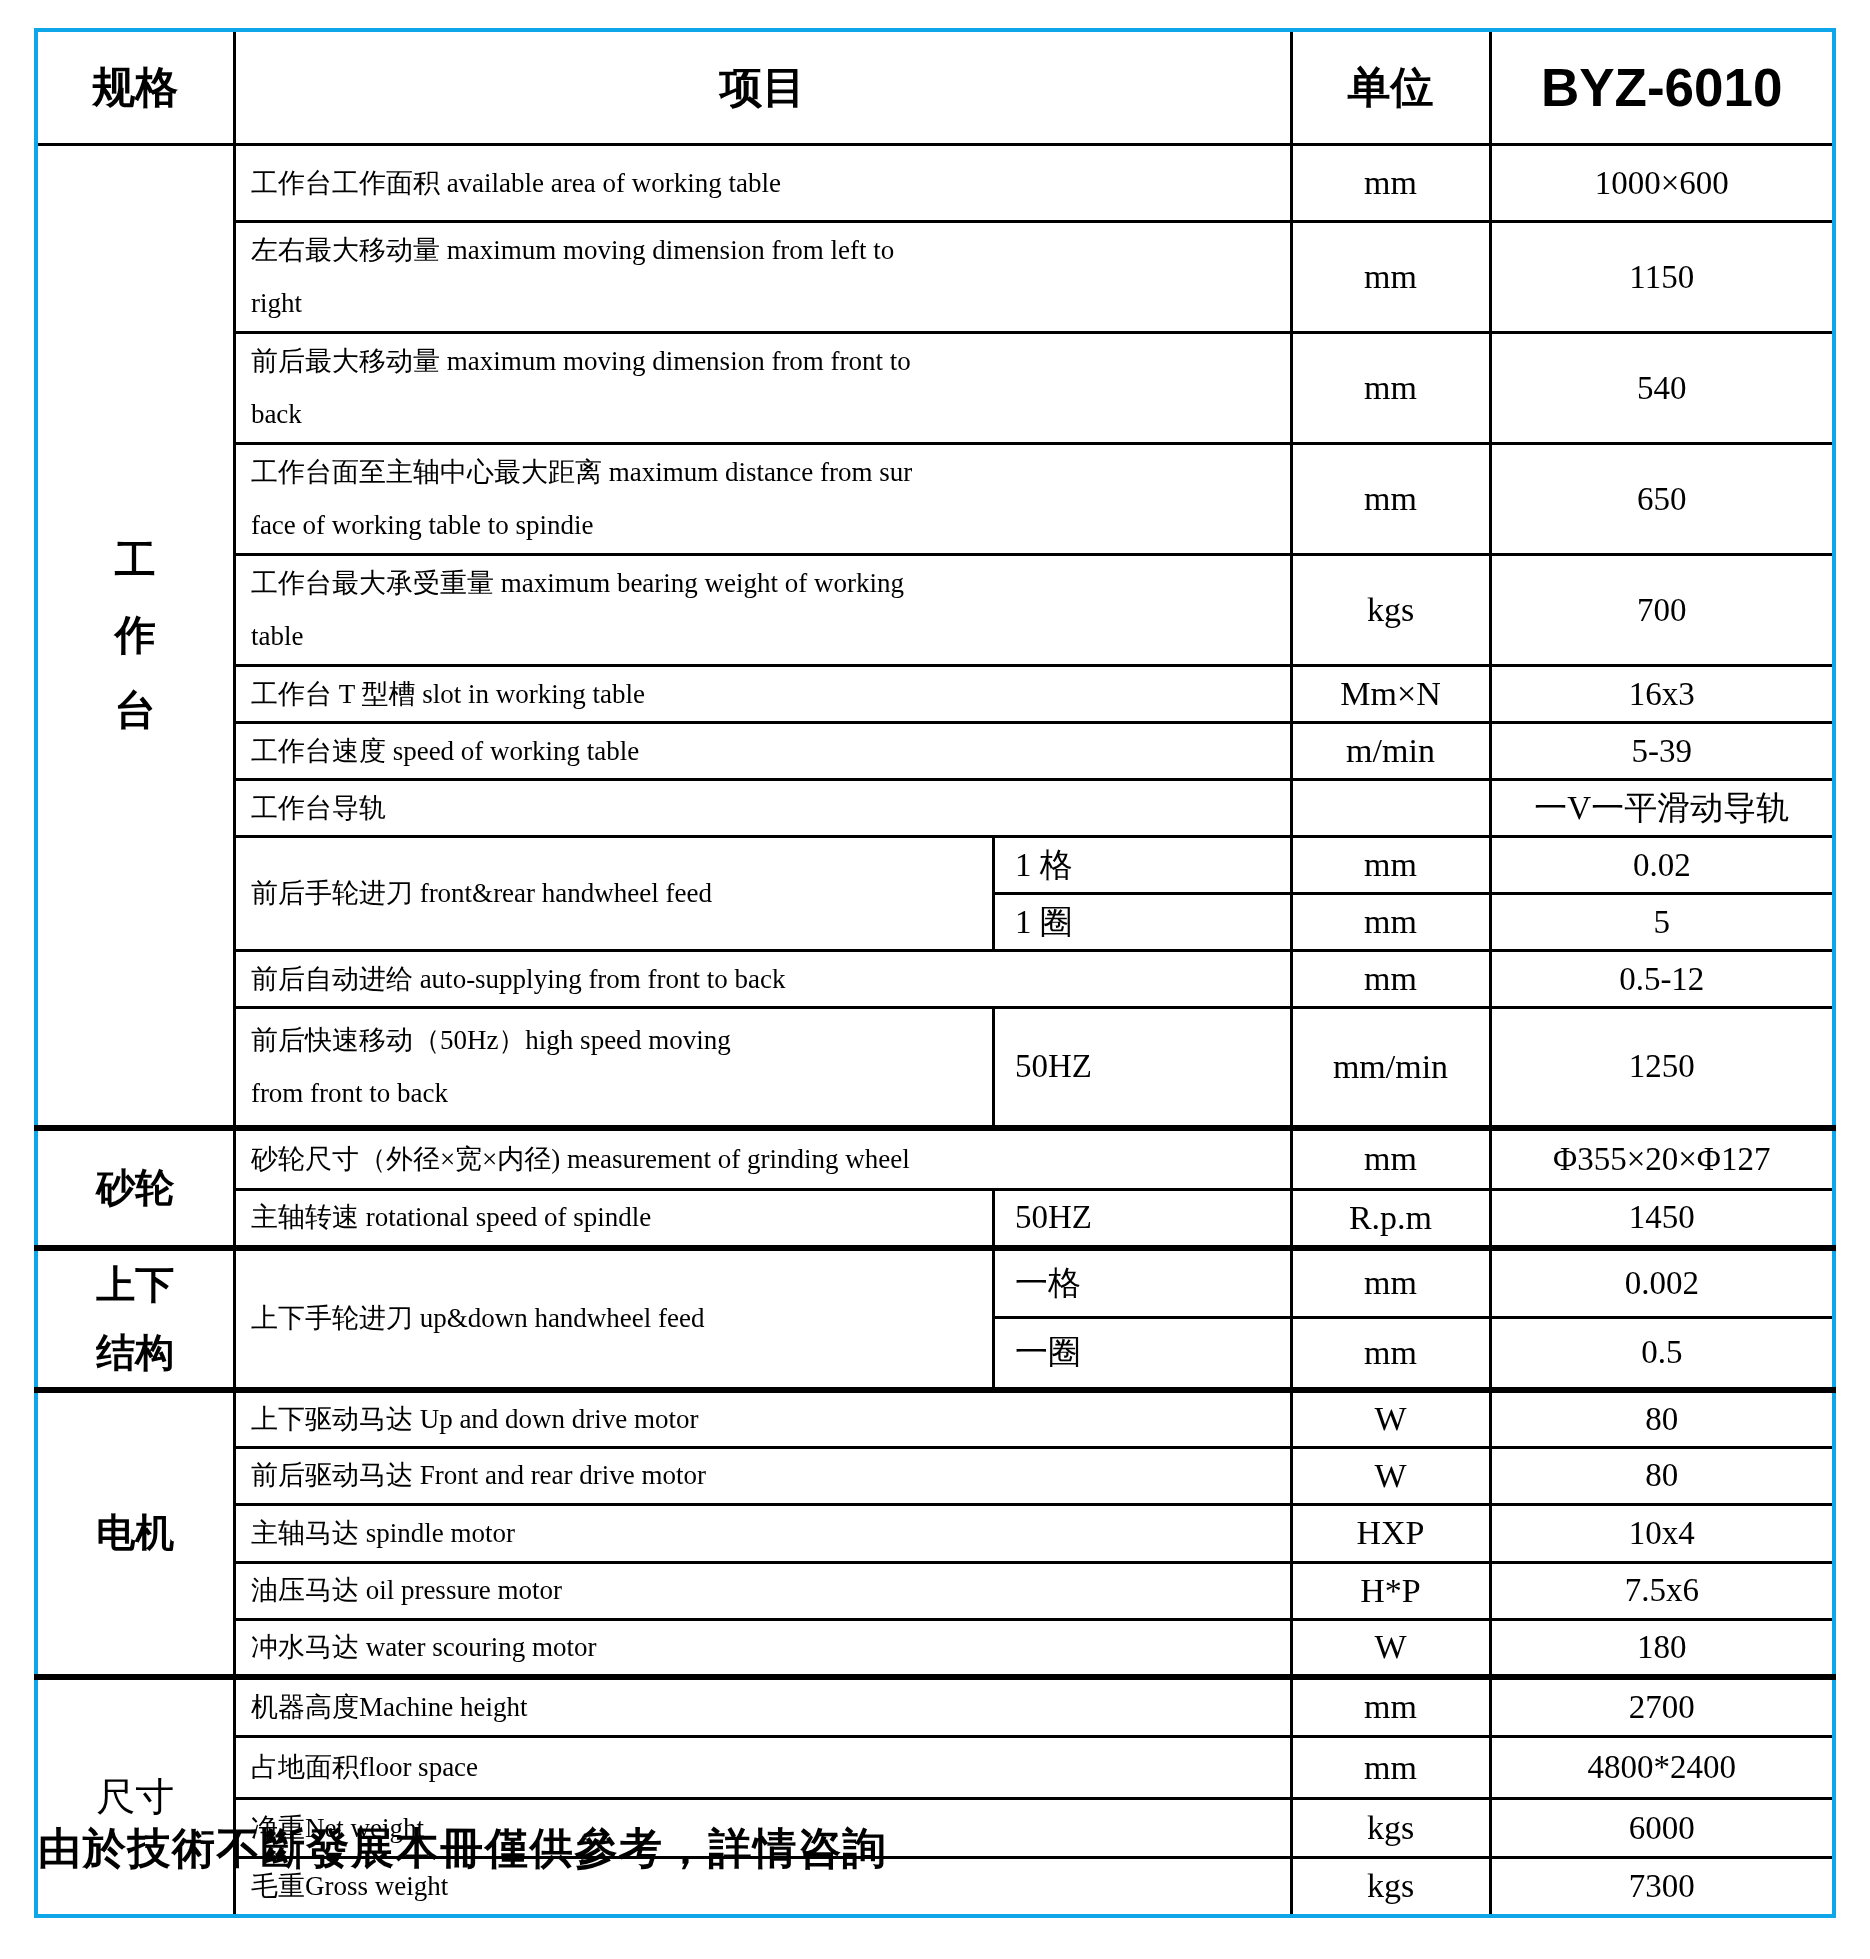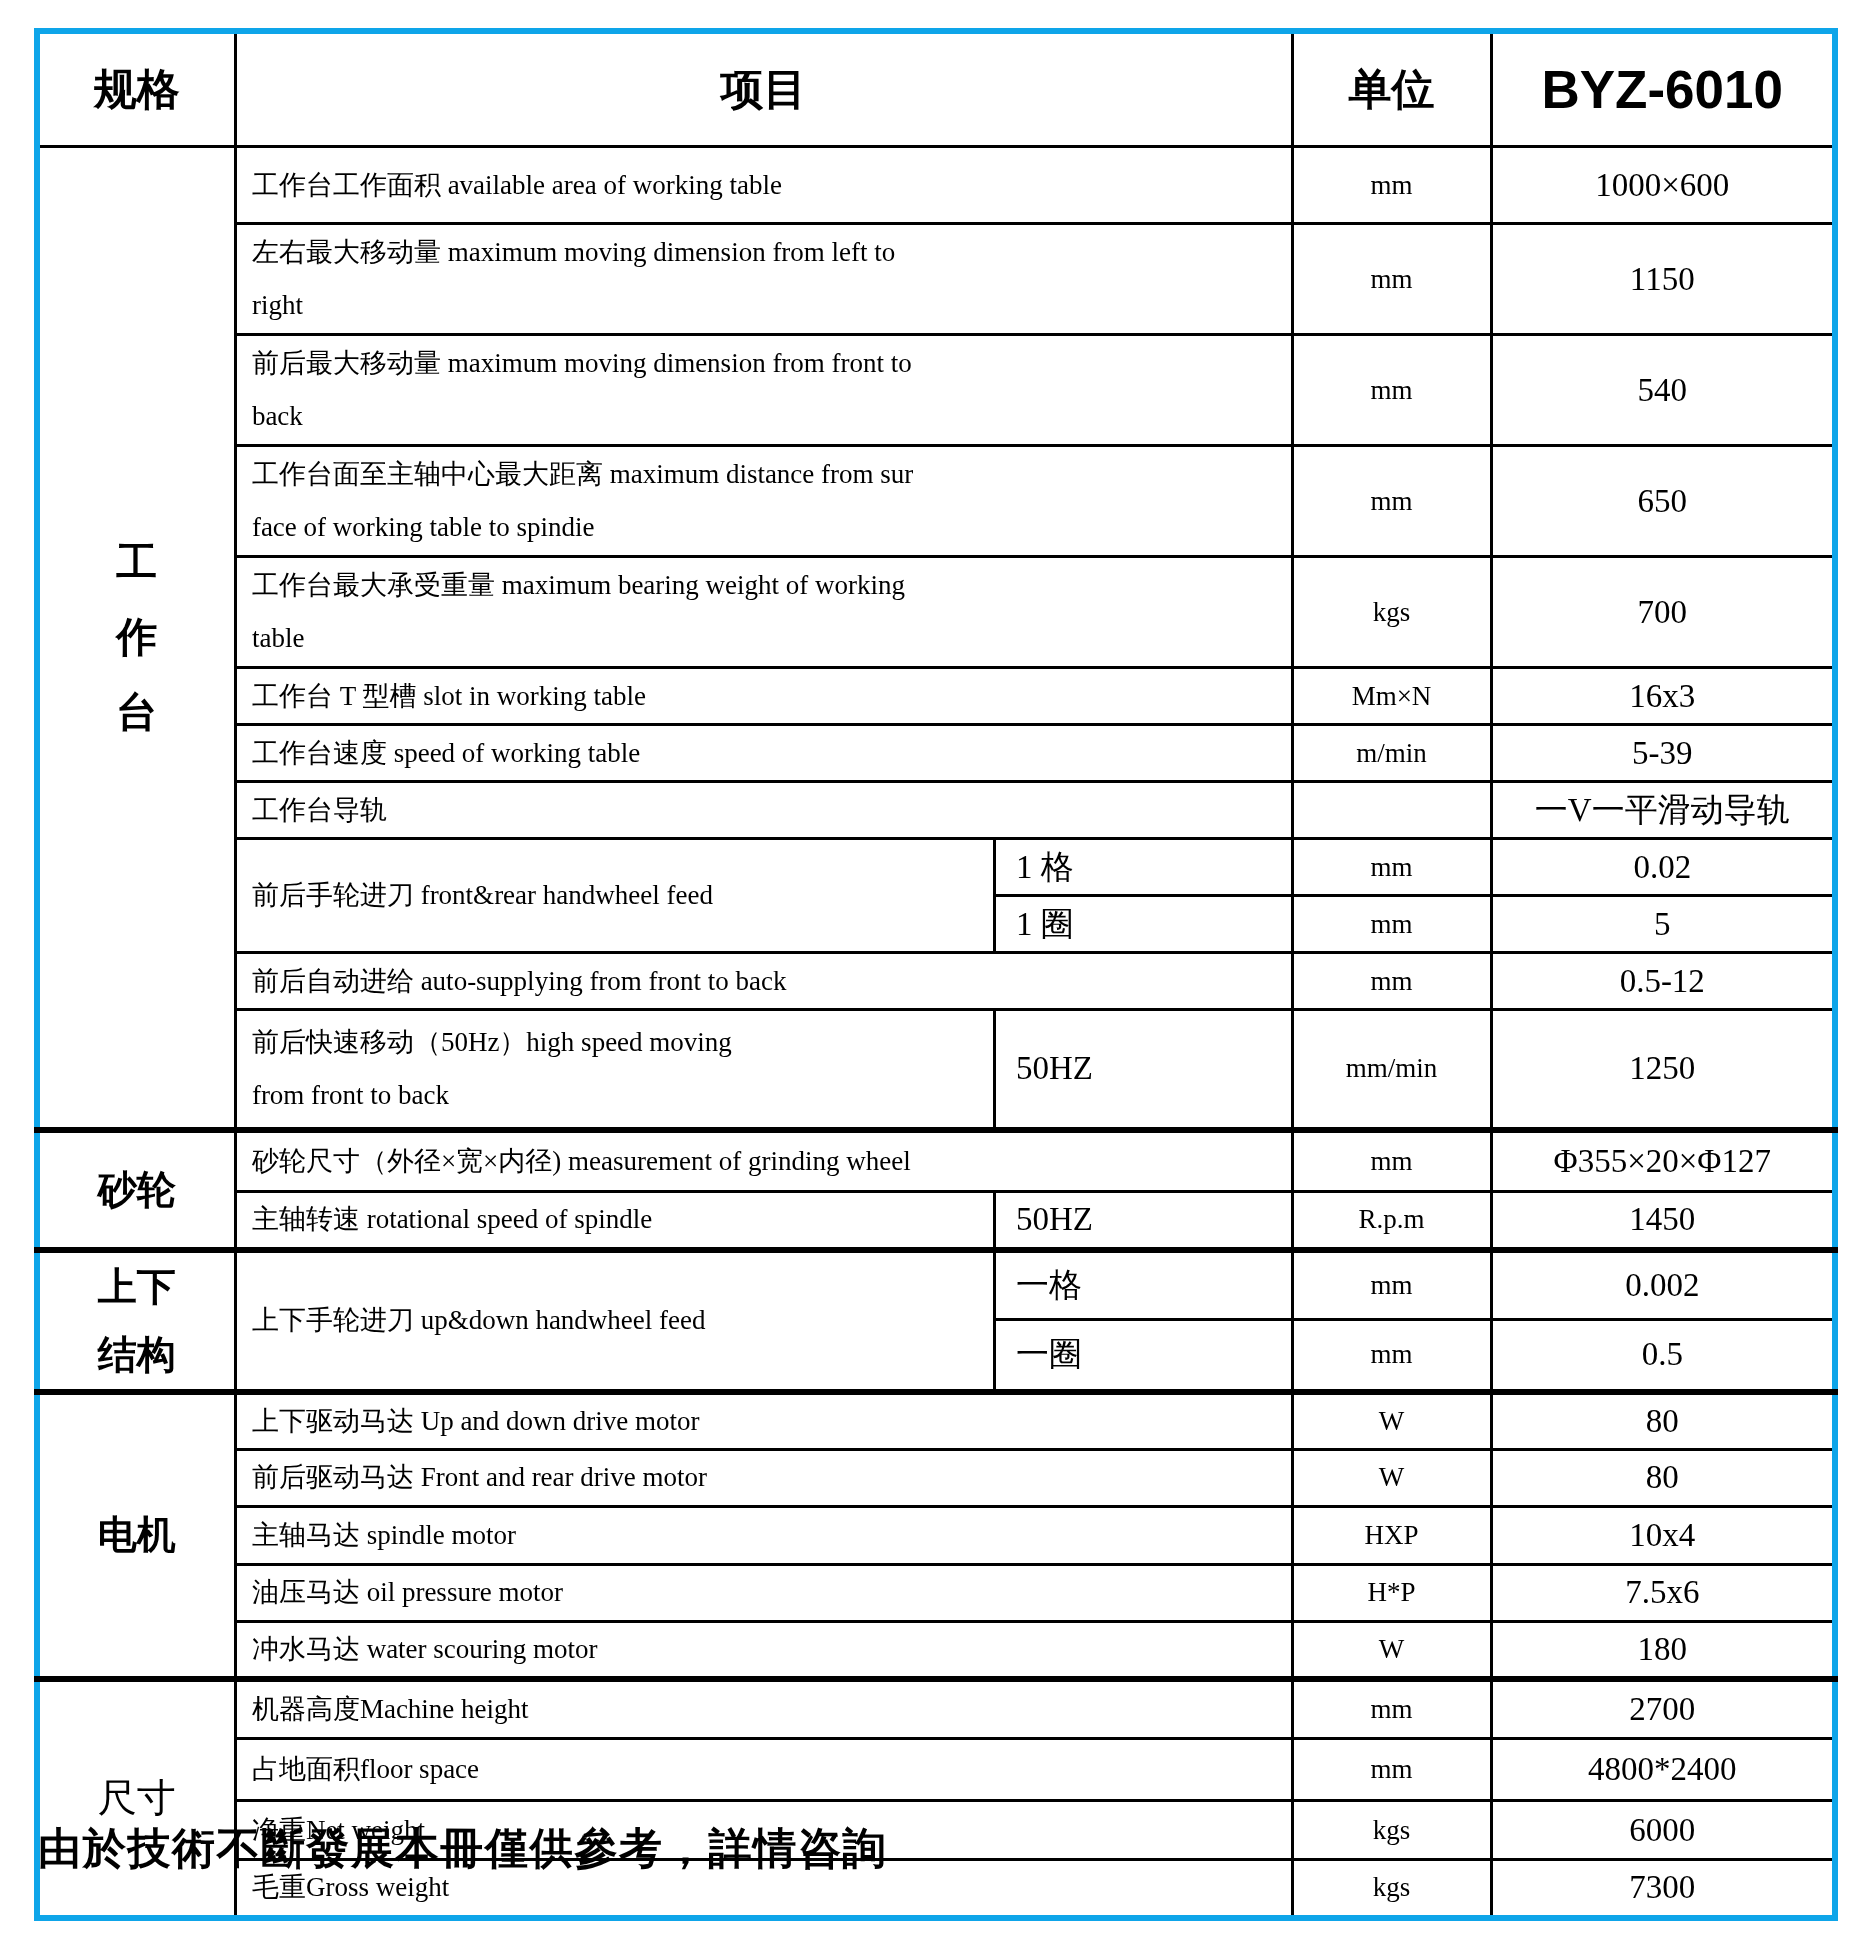--- a/index.html
+++ b/index.html
@@ -1,31 +1,31 @@
 <!DOCTYPE html>
 <html style="font-size:13.7px"><head>
 <meta charset="utf-8">
 <style>
   html,body{margin:0;padding:0;background:#ffffff;}
   body{width:1871px;height:1960px;position:relative;color:#000;
        font-family:"Liberation Serif","DejaVu Serif",serif;}
   .spec-table{position:absolute;left:34px;top:28px;width:1802px;
       border-collapse:collapse;table-layout:fixed;
-      border:6px solid #0ea5e9;}
+      border:4px solid #0ea5e9;}
   .spec-table td,.spec-table th{border:3.4px solid #000;padding:0;overflow:hidden;}
   thead th{height:111px;font-size:43px;font-weight:bold;text-align:center;
       font-family:"Liberation Sans","DejaVu Sans",sans-serif;}
   th.model{font-size:53px;letter-spacing:0px;}
   thead th{border-bottom:6px solid #000;}
   tr.gsep>td{border-top:6px solid #000;}
 
   td.item{font-size:27px;text-align:left;padding:0 17px 0 15.4px;
       line-height:53px;white-space:pre-line;}
   td.sub{font-size:33px;text-align:left;padding-left:20.5px;line-height:51px;margin-top:31px;}
-  td.unit{font-size:27px;text-align:center;margin-left:16px;}
+  td.unit{font-size:34px;text-align:center;margin-left:16px;}
   td.val{font-size:33px;text-align:center;}
   td.grp{text-align:center;vertical-align:middle;white-space:pre-line;}
   td.grp.heiti{font-family:"Liberation Sans","DejaVu Sans",sans-serif;
       font-weight:bold;font-size:41px;line-height:75px;}
   td.grp.songbold{font-weight:bold;font-size:39px;line-height:68px;}
   td.grp.song{font-weight:normal;font-size:39px;line-height:68px;}
 
   tr.h90{height:77px;}  tr.h130{height:111px;} tr.h140{height:120px;}
   tr.h66{height:57px;}  tr.h67{height:57px;}   tr.h68{height:58px;}
   tr.h70{height:60px;}  tr.h72{height:62px;}   tr.h73{height:62px;}

